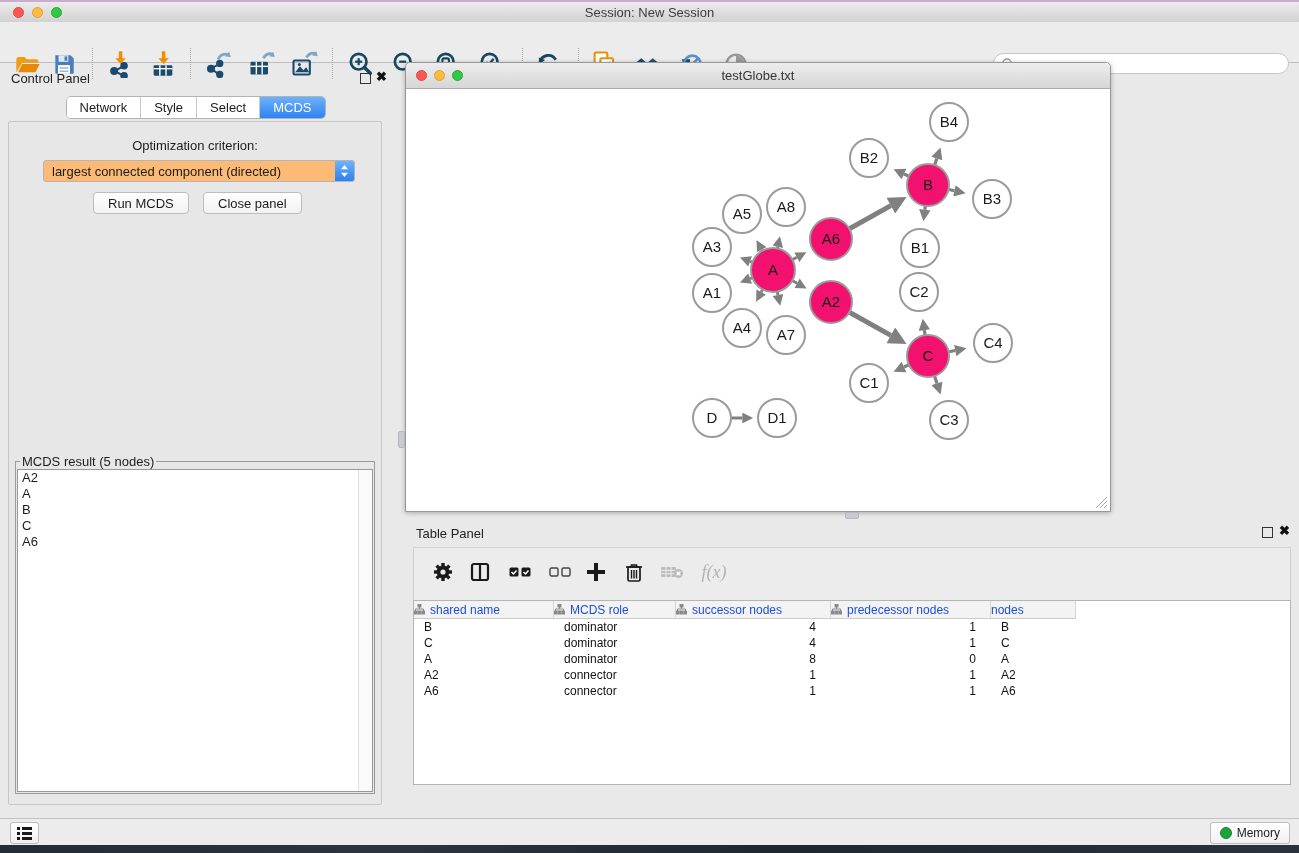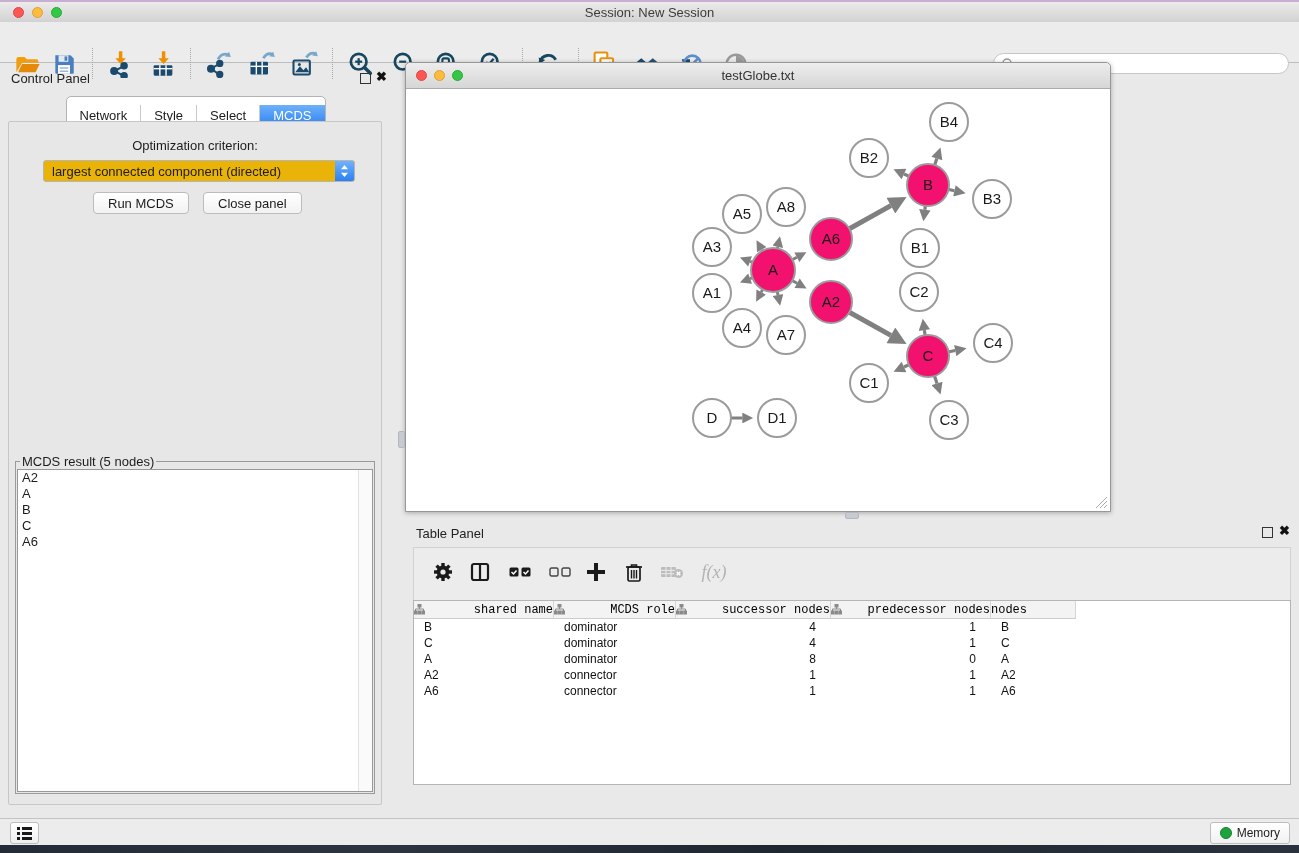--- a/index.html
+++ b/index.html
@@ -21,27 +21,27 @@
     border:1px solid #c6c6c6;border-radius:11px;display:flex;align-items:center;padding-left:7px;box-sizing:border-box;}
   #toolbar-search input{border:none;outline:none;flex:1;font-size:12px;background:transparent;font-family:"Liberation Sans",sans-serif;}
 
   
   #control-panel{position:absolute;left:0;top:63px;width:391px;height:750px;}
   .panel-title{position:absolute;left:11px;top:8px;font-size:13px;color:#222;}
   .panel-float{position:absolute;width:9px;height:9px;border:1.5px solid #333;top:10px;}
   .panel-close{position:absolute;top:5px;font-size:13px;font-weight:bold;color:#111;line-height:18px;}
   #cp-tabs{position:absolute;left:50%;transform:translateX(-50%);top:33px;}
   .seg{display:inline-flex;background:#fff;border:1px solid #b3b3b3;border-radius:5px;overflow:hidden;}
-  .seg .tab{padding:3px 13px;font-size:13px;color:#1c1c1c;background:#fff;border-right:1px solid #c9c9c9;white-space:nowrap;margin-top:8px;}
+  .seg .tab{padding:3px 13px;font-size:13px;color:#1c1c1c;background:#fff;border-right:1px solid #c9c9c9;white-space:nowrap;}
   .seg .tab:last-child{border-right:none;}
   .seg .tab.sel{background:linear-gradient(#6db1fa,#2e82f3);color:#fff;}
   #cp-inner{position:absolute;left:8px;top:58px;width:374px;height:684px;background:#e7e7e7;
     border:1px solid #c6c6c6;border-radius:2px;box-sizing:border-box;}
   #opt-label{position:absolute;left:0;right:0;top:16px;text-align:center;font-size:13px;}
-  #opt-select{position:absolute;left:34px;top:38px;width:312px;height:22px;background:#eab308;border:1px solid #b5b5b5;
+  #opt-select{position:absolute;left:34px;top:38px;width:312px;height:22px;background:#fdba74;border:1px solid #b5b5b5;
     border-radius:3px;display:flex;align-items:center;box-sizing:border-box;}
   #opt-select .val{flex:1;font-size:13px;padding-left:8px;white-space:nowrap;overflow:hidden;}
   #opt-select .stepper{width:19px;height:20px;border-radius:2px 2px;background:linear-gradient(#71b3fa,#2c80f2);
     display:flex;align-items:center;justify-content:center;margin-right:0px;border-radius:0 2px 2px 0;}
   .cp-btn{position:absolute;top:70px;height:22px;background:linear-gradient(#ffffff,#f2f2f2);border:1px solid #bcbcbc;
     border-radius:4px;font-size:13px;padding:0 14px;display:flex;align-items:center;box-sizing:border-box;}
   #mcds-fieldset{position:absolute;left:6px;top:332px;width:360px;height:340px;border:1px solid #9a9a9a;
     margin:0;padding:0;box-sizing:border-box;}
   #mcds-fieldset legend{font-size:13px;margin-left:4px;padding:0 2px;}
   #mcds-list{position:absolute;left:1px;right:1px;top:0px;bottom:1px;background:#fff;border:1px solid #989898;overflow:hidden;}
@@ -60,21 +60,21 @@
 
   
   #table-panel{position:absolute;left:405px;top:518px;width:894px;height:295px;}
   #tp-toolbar{position:absolute;left:8px;top:29px;width:878px;height:63px;background:#ececec;
     border:1px solid #d2d2d2;box-sizing:border-box;}
   .tp-icon{position:absolute;top:12px;width:26px;height:24px;display:flex;align-items:center;justify-content:center;}
   #tp-table{position:absolute;left:8px;top:82px;width:878px;height:185px;background:#fff;border:1px solid #b5b5b5;
     box-sizing:border-box;overflow:hidden;}
   .trow{display:grid;grid-template-columns:140px 122px 155px 160px 85px 1fr;}
   #table-header .cell{height:18px;background:#f3f3f3;border-right:1px solid #d6d6d6;border-bottom:1px solid #cccccc;
-    display:flex;align-items:center;justify-content:space-between;gap:5px;font-size:12px;color:#000000;box-sizing:border-box;font-family:Liberation Mono, monospace;}
+    display:flex;align-items:center;justify-content:flex-start;gap:5px;font-size:12px;color:#1d4ed8;box-sizing:border-box;}
   #table-header .cell.filler{background:#fff;border-right:none;border-bottom:none;}
   #table-body .cell{height:16px;font-size:12px;display:flex;align-items:center;box-sizing:border-box;color:#111;}
   .cell.al{padding-left:10px;justify-content:flex-start;}
   .cell.ar{padding-right:15px;justify-content:flex-end;}
   #tp-tabs{position:absolute;left:268px;top:271px;}
   
   #statusbar{position:absolute;left:0;top:818px;width:1299px;height:27px;background:#ececec;
     border-top:1px solid #c3c3c3;box-sizing:border-box;}
   #list-btn{position:absolute;left:10px;top:3px;width:27px;height:20px;background:linear-gradient(#fff,#efefef);
     border:1px solid #bdbdbd;border-radius:3px;display:flex;align-items:center;justify-content:center;}

